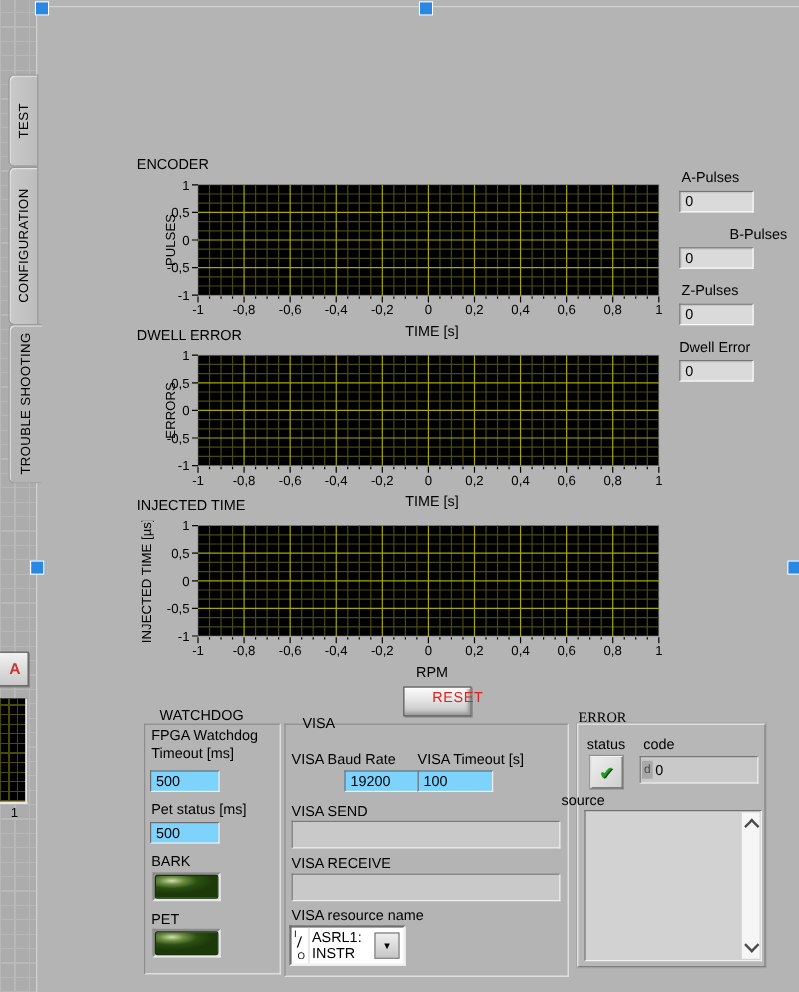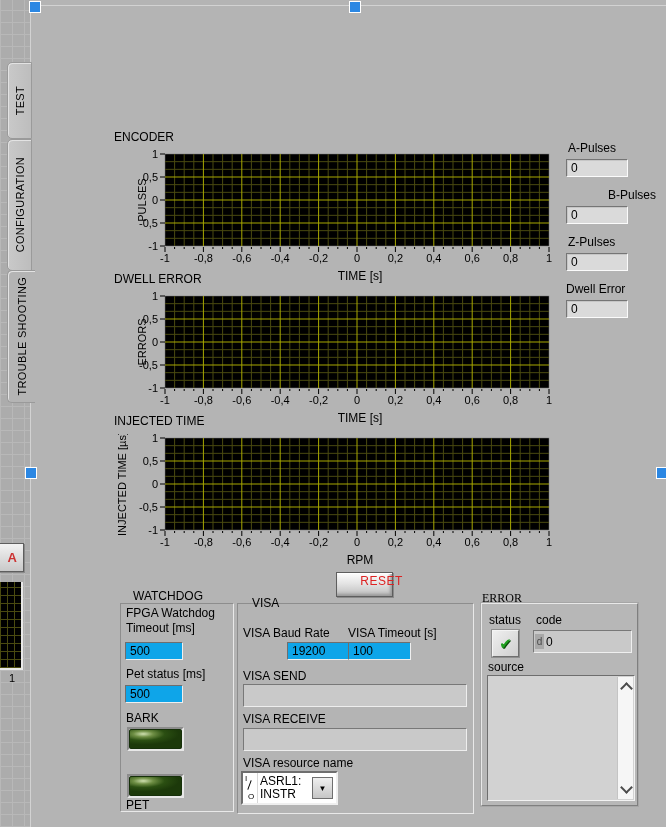--- a/index.html
+++ b/index.html
@@ -25,21 +25,21 @@
   .handle{position:absolute;width:10px;height:10px;background:#2b87e3;border:1px solid #fff;z-index:6;}
   
   .graph{position:absolute;left:112px;width:455px;height:160px;z-index:2;text-decoration:underline;}
   .graph .cap{position:absolute;left:2px;top:0;font-size:12px;}
   .graph svg{position:absolute;left:0;top:20px;pointer-events:none;}
   
   .num-ind{position:absolute;background:#dadada;border-top:1px solid #757575;border-left:1px solid #757575;
     border-bottom:1px solid #fbfbfb;border-right:1px solid #fbfbfb;
     box-shadow:1px 1px 0 #c6c6c6 inset;font-size:12px;line-height:16px;padding-left:4px;z-index:3;}
   
-  .num-ctl{position:absolute;background:#0ea5e9;border-top:1px solid #6e6e6e;border-left:1px solid #6e6e6e;
+  .num-ctl{position:absolute;background:#7dd3fc;border-top:1px solid #6e6e6e;border-left:1px solid #6e6e6e;
     border-bottom:1px solid #efefef;border-right:1px solid #efefef;
     font-size:12px;line-height:16px;padding-left:4px;z-index:3;}
   
   .str-ctl{position:absolute;background:#c9c9c9;border-top:1px solid #787878;border-left:1px solid #787878;
     border-bottom:1px solid #eeeeee;border-right:1px solid #eeeeee;z-index:3;}
   
   .groove{position:absolute;background:#b4b4b4;border-top:1px solid #8d8d8d;border-left:1px solid #8d8d8d;
     border-bottom:1px solid #e9e9e9;border-right:1px solid #e9e9e9;z-index:2;}
   .raised{position:absolute;background:#b7b7b7;border-top:1px solid #e8e8e8;border-left:1px solid #e8e8e8;
     border-bottom:1px solid #7f7f7f;border-right:1px solid #7f7f7f;box-shadow:0 0 0 1px #a6a6a6;z-index:2;}
@@ -504,21 +504,21 @@
   <div class="groove" style="left:120px;top:603px;width:112px;height:207px;"></div>
   <div class="lbl" style="left:126px;top:606px;z-index:3;">FPGA Watchdog</div>
   <div class="lbl" style="left:126px;top:621px;z-index:3;">Timeout [ms]</div>
   <div class="num-ctl" style="left:125px;top:642px;width:52px;height:16px;">500</div>
   <div class="lbl" style="left:126px;top:667px;z-index:3;">Pet status [ms]</div>
   <div class="num-ctl" style="left:125px;top:685px;width:52px;height:16px;">500</div>
   <div class="lbl" style="left:126px;top:711px;z-index:3;">BARK</div>
   <div class="led" style="left:127px;top:727px;width:53px;height:20px;">
       <div class="face"></div>
     </div>
-  <div class="lbl" style="left:126px;top:798px;z-index:3;text-align:center;">PET</div>
+  <div class="lbl" style="left:126px;top:759px;z-index:3;text-align:center;">PET</div>
   <div class="led" style="left:127px;top:774px;width:53px;height:20px;">
       <div class="face"></div>
     </div>
 
   <div class="lbl" style="left:252px;top:596px;z-index:3;">VISA</div>
   <div class="groove" style="left:237px;top:603px;width:235px;height:209px;"></div>
   <div class="lbl" style="left:243px;top:626px;z-index:3;">VISA Baud Rate</div>
   <div class="num-ctl" style="left:243px;top:642px;width:57px;height:16px;margin-left:44px;">19200</div>
   <div class="lbl" style="left:348px;top:626px;z-index:3;">VISA Timeout [s]</div>
   <div class="num-ctl" style="left:348px;top:642px;width:57px;height:16px;">100</div>
@@ -546,21 +546,21 @@
   <div class="raised" style="left:481px;top:603px;width:155px;height:201px;"></div>
   <div class="lbl" style="left:489px;top:613px;z-index:3;">status</div>
   <div id="status-btn">
     <span class="chk">✔</span>
   </div>
   <div class="lbl" style="left:536px;top:613px;z-index:3;">code</div>
   <div id="code-box">
     <span class="radix">d</span>
     <span>0</span>
   </div>
-  <div class="lbl" style="left:488px;top:660px;z-index:3;text-align:right;">source</div>
+  <div class="lbl" style="left:468px;top:660px;z-index:3;text-align:right;">source</div>
   <div id="source-box">
     <span></span>
     <div id="source-scrollbar">
       <div class="chev up"></div>
       <div class="chev down"></div>
     </div>
   </div>
 
 </div>
 

